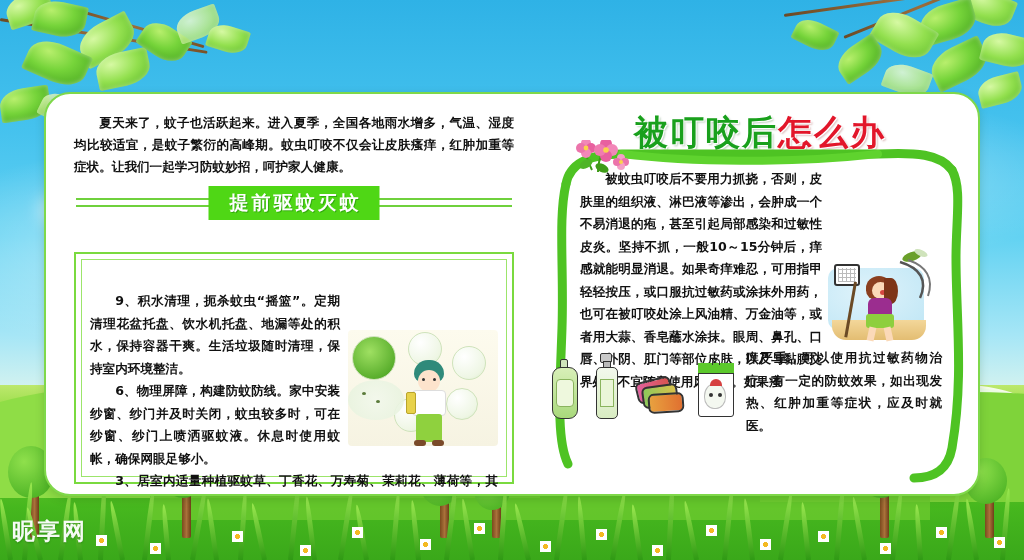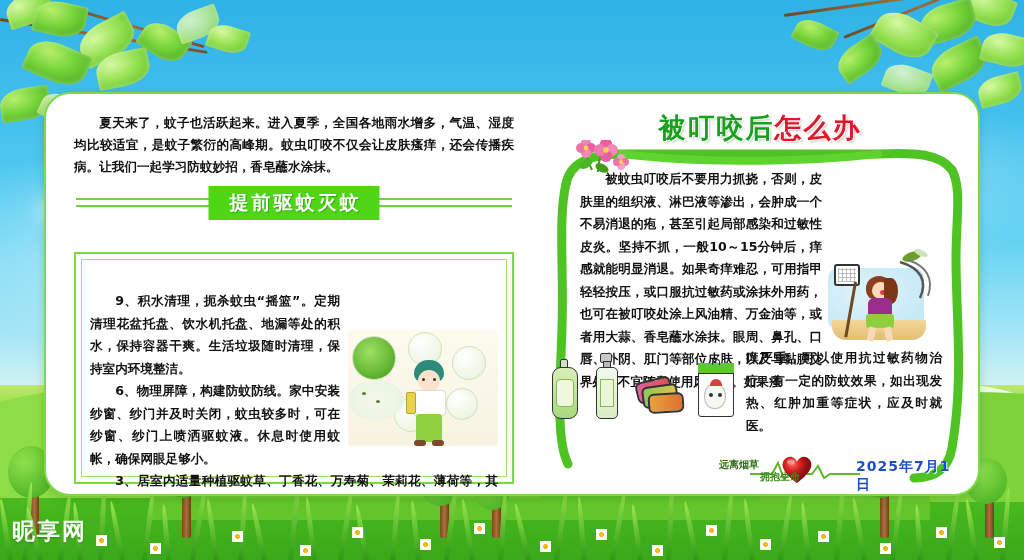--- a/index.html
+++ b/index.html
@@ -163,21 +163,21 @@
     text-align:justify;
   }
   .body-left p { text-indent:2em; }
   .wrapfloat { float:right; width:150px; height:116px; margin:40px 0 0 8px; shape-outside:margin-box; }
 
   
   .col-right { position:absolute; left:492px; top:0; width:444px; height:404px; }
   .rhead {
     position:absolute; left:0; top:16px; width:444px; text-align:center;
     font-family:"DejaVu Sans","Liberation Sans",sans-serif;
-    font-size:27px; font-weight:bold; letter-spacing:2px;
+    font-size:34px; font-weight:bold; letter-spacing:2px;
   }
   .rhead .g { color:#19a01c; text-shadow:1px 1px 0 #fff, 2px 2px 2px rgba(0,80,0,.25); }
   .rhead .r { color:#e2162a; text-shadow:1px 1px 0 #fff, 2px 2px 2px rgba(120,0,0,.25); }
 
   .rframe { position:absolute; left:10px; top:54px; width:424px; height:336px; }
   .rframe svg { position:absolute; left:0; top:0; }
 
   .flower { position:absolute; left:38px; top:46px; width:58px; height:42px; z-index:5;}
 
   .body-right {
@@ -375,21 +375,21 @@
     <div class="leaf light" style="left:254px; top:76px; width:44px; height:28px; transform:rotate(-14deg);"></div>
     <div class="leaf" style="left:70px;  top:22px; width:42px; height:26px; transform:rotate(26deg);"></div>
   </div>
 
 
   <div class="card">
     <div class="card-inner">
 
       <div class="col-left">
 
-        <div class="intro">夏天来了，蚊子也活跃起来。进入夏季，全国各地雨水增多，气温、湿度均比较适宜，是蚊子繁衍的高峰期。蚊虫叮咬不仅会让皮肤瘙痒，还会传播疾病。让我们一起学习防蚊妙招，香皂蘸水涂抹。</div>
+        <div class="intro">夏天来了，蚊子也活跃起来。进入夏季，全国各地雨水增多，气温、湿度均比较适宜，是蚊子繁衍的高峰期。蚊虫叮咬不仅会让皮肤瘙痒，红肿加重等症状。让我们一起学习防蚊妙招，呵护家人健康。</div>
 
         <div class="sec-head-row">
           <div class="sec-lines"></div>
           <div class="sec-badge">提前驱蚊灭蚊</div>
         </div>
 
         <div class="green-box"></div>
 
         <div class="body-left" style="top:188px; left:22px; width:408px; position:absolute;">
 
@@ -536,39 +536,20 @@
             <div style="position:absolute;left:160px;top:10px;width:8px;height:6px;border:1.5px solid #333;border-bottom:none;border-radius:3px 3px 0 0;"></div>
             <div style="position:absolute;left:152px;top:34px;width:22px;height:26px;border-radius:50% 50% 45% 45%;background:#f4f8f0;border:1px solid #bbb;"></div>
             <div style="position:absolute;left:158px;top:30px;width:12px;height:7px;background:#d64040;border-radius:6px 6px 0 0;"></div>
             <div style="position:absolute;left:157px;top:44px;width:4px;height:4px;background:#333;border-radius:50%;"></div>
             <div style="position:absolute;left:166px;top:44px;width:4px;height:4px;background:#333;border-radius:50%;"></div>
           </div>
         </div>
 
         <div class="tail-right">痒严重，可以使用抗过敏药物治疗。有一定的防蚊效果，如出现发热、红肿加重等症状，应及时就医。</div>
 
-        <div class="stamp">
-          <svg class="ecg" viewBox="0 0 110 24">
-            <path d="M0,16 L22,16 L28,5 L34,21 L40,16 L62,16 L68,8 L74,20 L80,16 L110,16" stroke="#5fb82e" stroke-width="2" fill="none"></path>
-          </svg>
-          <svg class="heart" viewBox="0 0 34 30">
-            <defs>
-              <radialGradient id="hg" cx="35%" cy="28%">
-                <stop offset="0%" stop-color="#ff6a5e"></stop>
-                <stop offset="55%" stop-color="#d41f1f"></stop>
-                <stop offset="100%" stop-color="#8e0f10"></stop>
-              </radialGradient>
-            </defs>
-            <path d="M17,29 C2,18 0,10 5,5 C10,0 16,4 17,8 C18,4 24,0 29,5 C34,10 32,18 17,29 Z" fill="url(#hg)"></path>
-            <ellipse cx="11" cy="8" rx="4" ry="2.6" fill="#ffffff" opacity=".4"></ellipse>
-          </svg>
-          <div class="stamp-txt">远离烟草</div>
-          <div class="stamp-txt2">拥抱生命</div>
-          <div class="datetxt">2025年7月1日</div>
-        </div>
 
       </div>
     </div>
   </div>
 
   <div class="wm-logo">
     <span class="wm-cn">昵享网</span>
   </div>
 
 

